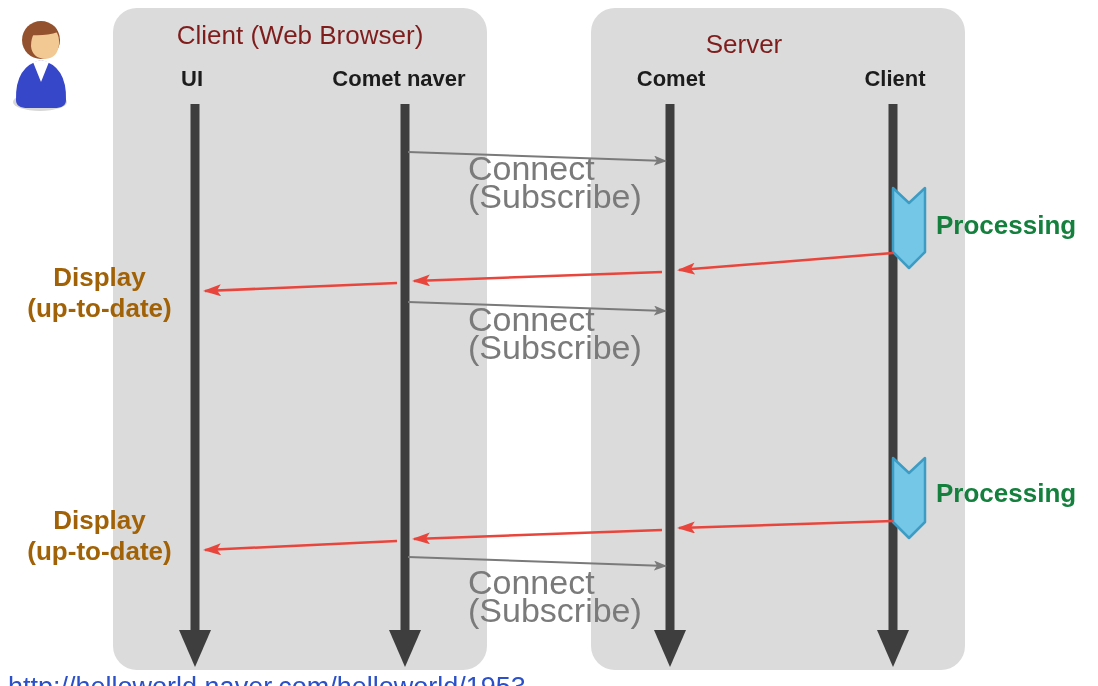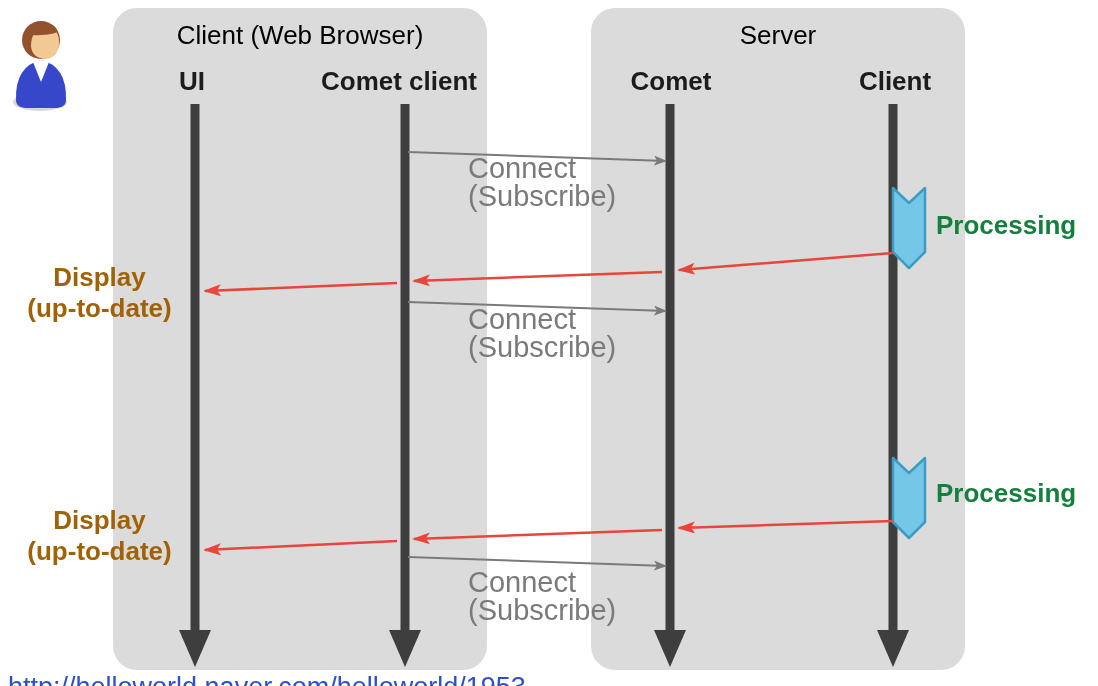--- a/index.html
+++ b/index.html
@@ -14,41 +14,41 @@
     position:absolute;
     top:8px;height:662px;width:374px;
     background:#dbdbdb;
     border-radius:24px;
   }
   .panel.client{left:113px;}
   .panel.server{left:591px;}
   .panel-title{
     position:absolute;top:20px;width:374px;
     text-align:center;
-    font-size:26px;color:#000000;
+    font-size:26px;color:#7f1d1d;
     z-index:3;
   }
   .panel-title.client{left:113px;}
-  .panel-title.server{left:591px;}
+  .panel-title.server{left:557px;margin-top:9px;}
   .lifeline-label{
     position:absolute;top:66px;
     text-align:center;
-    font-size:26px;font-weight:600;color:#1c1c1c;
+    font-size:22px;font-weight:600;color:#1c1c1c;
     z-index:3;
   }
   .ll-ui{left:142px;width:100px;}
   .ll-comet{left:299px;width:200px;}
   .ll-front{left:596px;width:150px;}
   .ll-backend{left:795px;width:200px;}
   .layer{
     position:absolute;left:0;top:0;z-index:2;
   }
   .connect-label{
     position:absolute;left:468px;
-    font-size:29px;line-height:28px;color:#7a7a7a;
+    font-size:34px;line-height:28px;color:#7a7a7a;
     z-index:3;white-space:nowrap;
   }
   .connect-1{top:154px;}
   .connect-2{top:305px;}
   .connect-3{top:568px;}
   .display-label{
     position:absolute;left:2px;width:195px;
     text-align:center;
     font-size:26px;line-height:31px;font-weight:600;color:#a16207;
     z-index:3;white-space:nowrap;
@@ -129,21 +129,21 @@
       <line x1="893" y1="521" x2="679" y2="528" stroke="#e8453c" stroke-width="2.5" marker-end="url(#red-arrow)"></line>
       <line x1="662" y1="530" x2="414" y2="539" stroke="#e8453c" stroke-width="2.5" marker-end="url(#red-arrow)"></line>
       <line x1="397" y1="541" x2="205" y2="550" stroke="#e8453c" stroke-width="2.5" marker-end="url(#red-arrow)"></line>
     </g>
   </svg>
 
   <div class="panel-title client">Client (Web Browser)</div>
   <div class="panel-title server">Server</div>
 
   <div class="lifeline-label ll-ui">UI</div>
-  <div class="lifeline-label ll-comet">Comet client</div>
+  <div class="lifeline-label ll-comet">Comet naver</div>
   <div class="lifeline-label ll-front">Comet</div>
   <div class="lifeline-label ll-backend">Client</div>
 
   <div class="connect-label connect-1">
     <span>Connect</span><br>
     <span>(Subscribe)</span>
   </div>
   <div class="connect-label connect-2">
     <span>Connect</span><br>
     <span>(Subscribe)</span>

